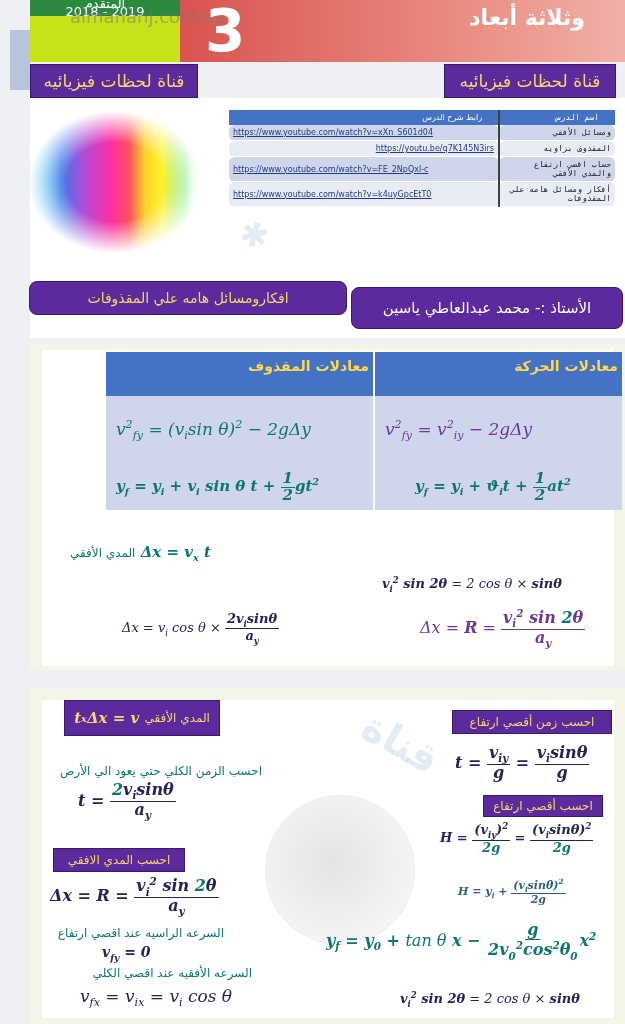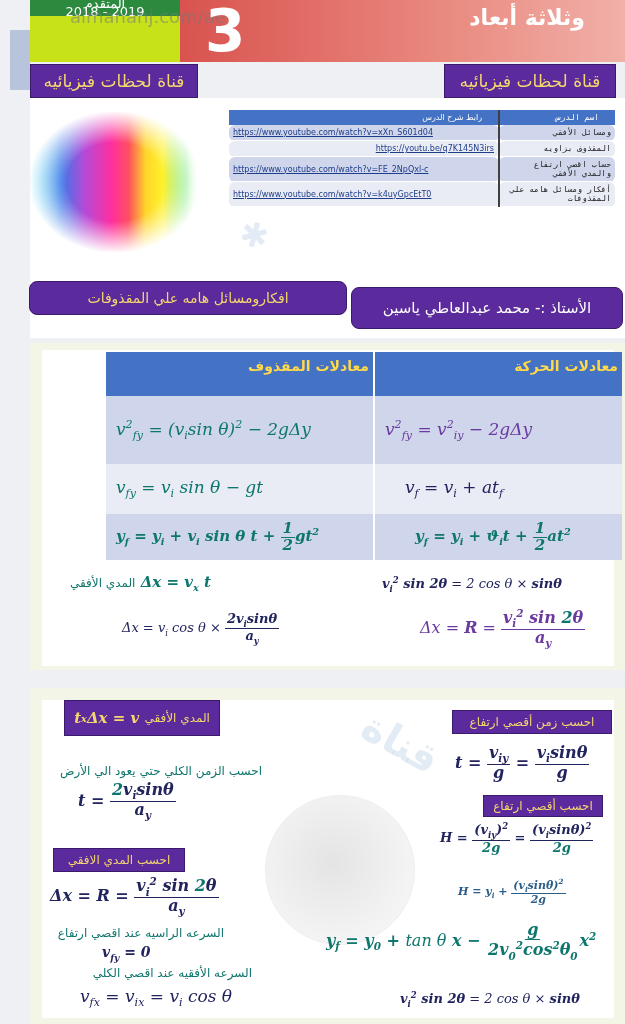--- a/index.html
+++ b/index.html
@@ -123,46 +123,38 @@
   </thead>
   <tbody>
     <tr class="row-a" style="height:68px">
       <td class="serif red">
         v<sup>2</sup><sub>fy</sub> = (v<sub>i</sub>sin θ)<sup>2</sup> − 2gΔy
       </td>
       <td class="serif violet">
         v<sup>2</sup><sub>fy</sub> = v<sup>2</sup><sub>iy</sub> − 2gΔy
       </td>
     </tr>
-    <tr class="row-b" style="height:50px">
-      <td class="serif red">
-        v<sub>fy</sub> = v<sub>i</sub> sin θ − gt
-      </td>
-      <td class="serif navy" style="padding-left:30px">
-        v<sub>f</sub> = v<sub>i</sub> + at<sub>f</sub>
-      </td>
-    </tr>
     <tr class="row-a" style="height:46px">
       <td class="serif red bold" style="font-size:15px">
         y<sub>f</sub> = y<sub>i</sub> + v<sub>i</sub> sin θ t + <span class="frac">
             <span class="num">1</span>
             <span class="den">2</span>
           </span>gt<sup>2</sup>
       </td>
       <td class="serif red bold" style="font-size:15px;padding-left:40px">
         y<sub>f</sub> = y<sub>i</sub> + ϑ<sub>i</sub>t + <span class="frac">
             <span class="num">1</span>
             <span class="den">2</span>
           </span>at<sup>2</sup>
       </td>
     </tr>
   </tbody>
 </table>
 
-<div class="abs red serif bold" style="left:70px;top:573px;font-size:15px;">
+<div class="abs red serif bold" style="left:70px;top:543px;font-size:15px;">
   <span class="ar" style="font-size:12px;font-weight:normal">المدي الأفقي</span>
   Δx = v<sub>x</sub> t
 </div>
 <div class="abs navy serif" style="left:382px;top:575px;font-size:13px;">
   <b>v<sub>i</sub><sup>2</sup> sin 2θ</b> = 2 cos θ × <b>sinθ</b>
 </div>
 <div class="abs navy serif" style="left:122px;top:612px;font-size:13px;">
   Δx = v<sub>i</sub> cos θ × <span class="frac">
       <span class="num"><b>2v<sub>i</sub>sinθ</b></span>
       <span class="den"><b>a<sub>y</sub></b></span>

